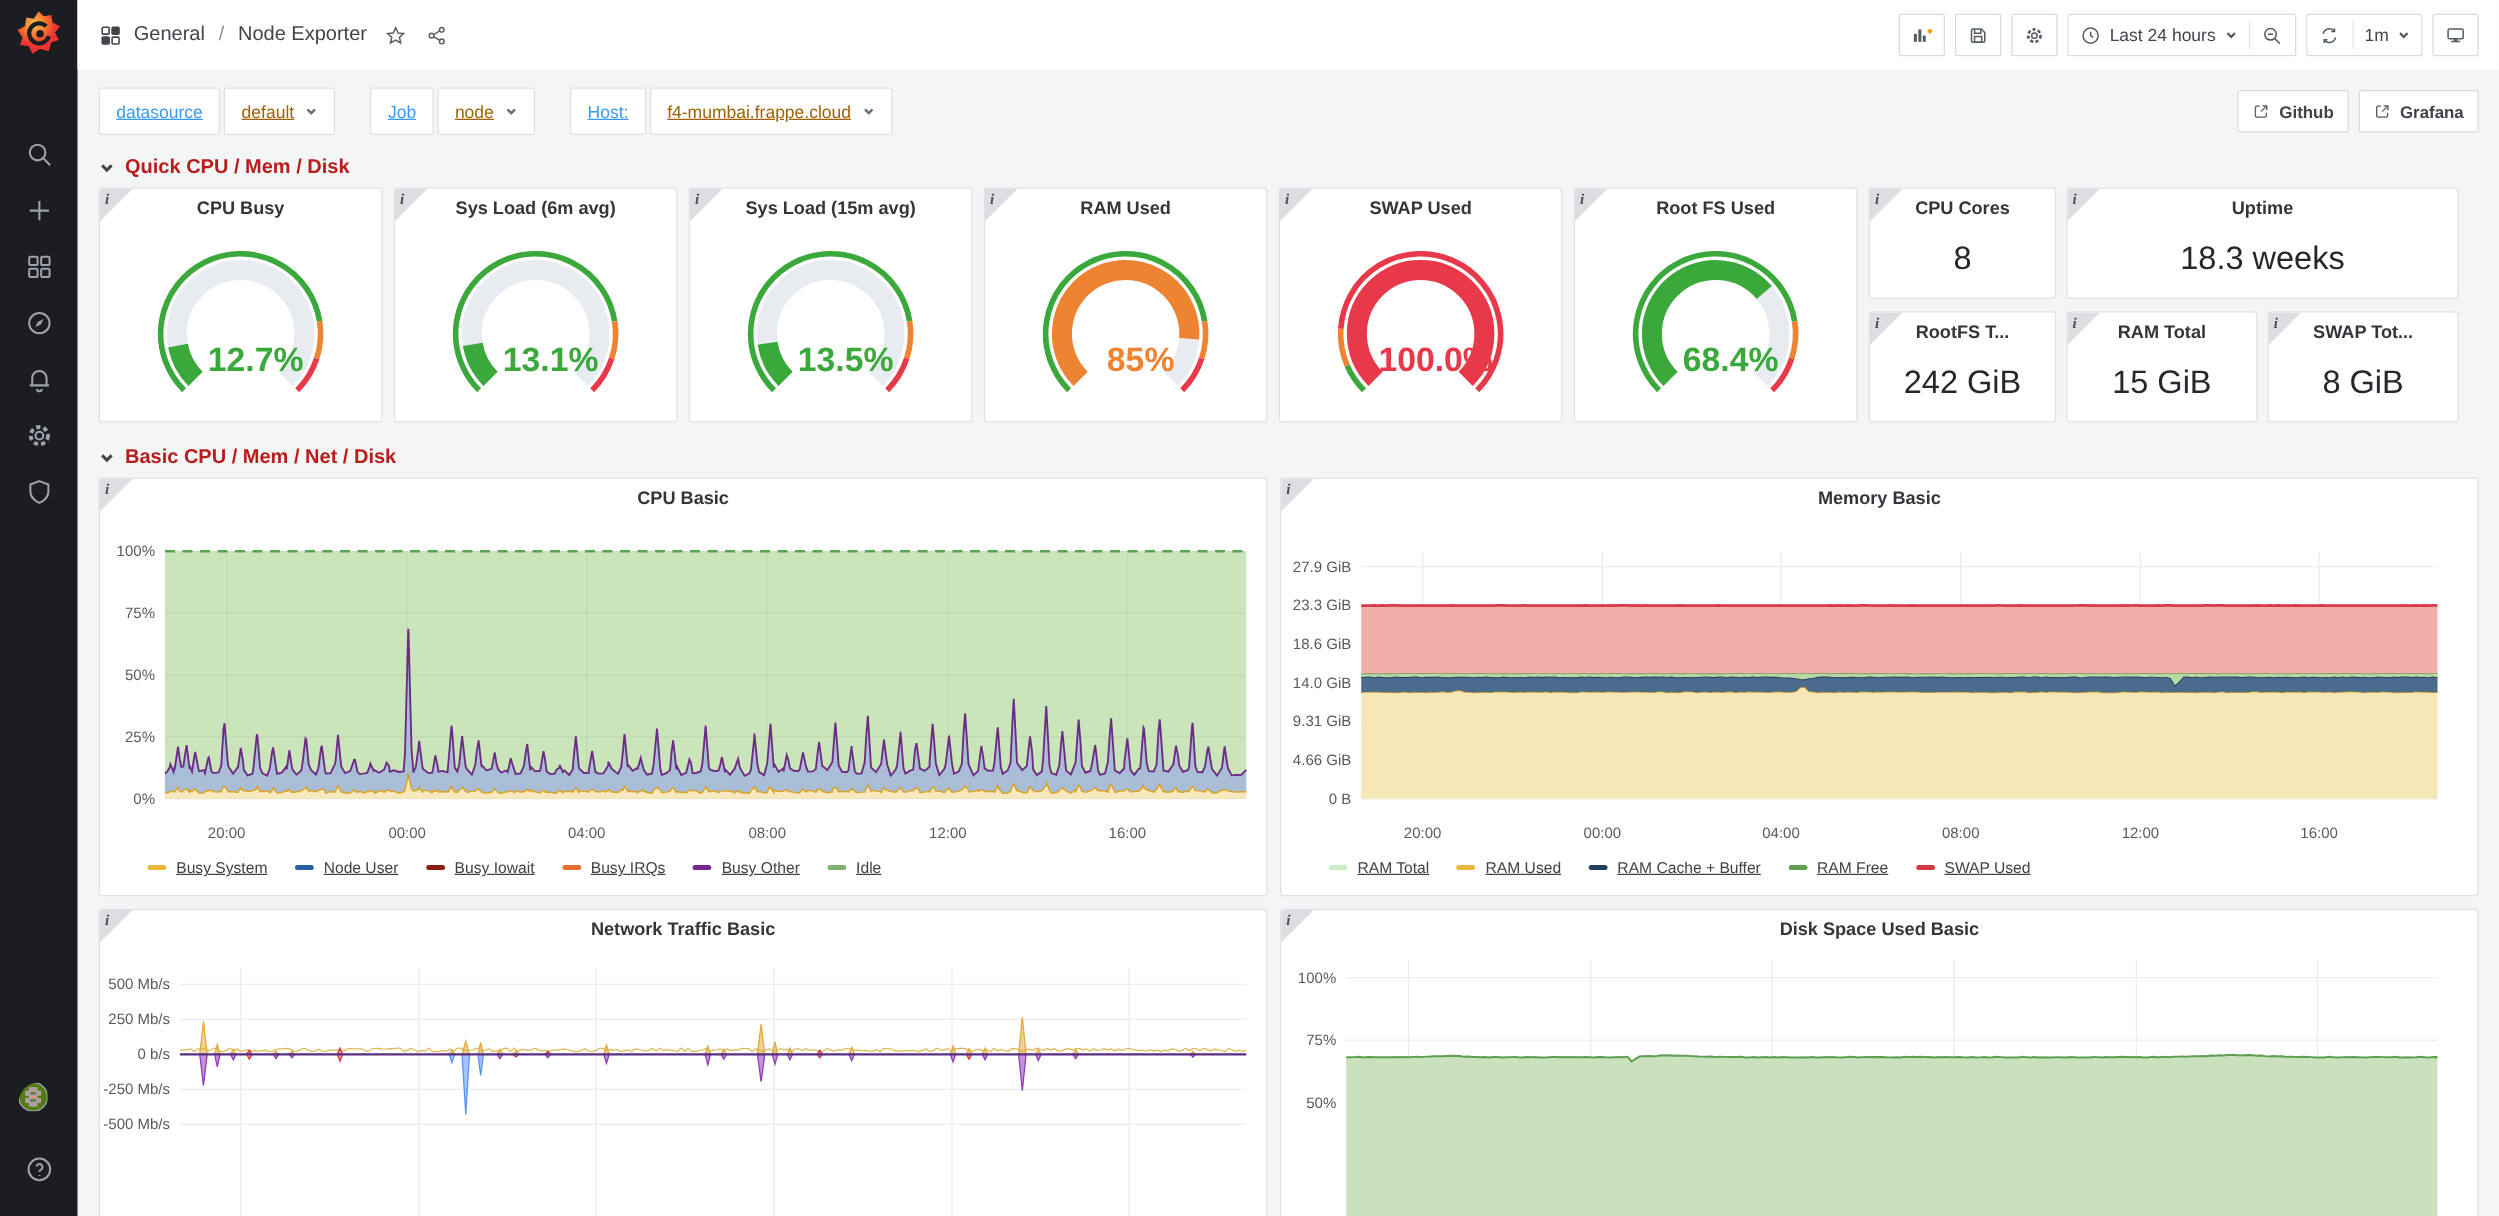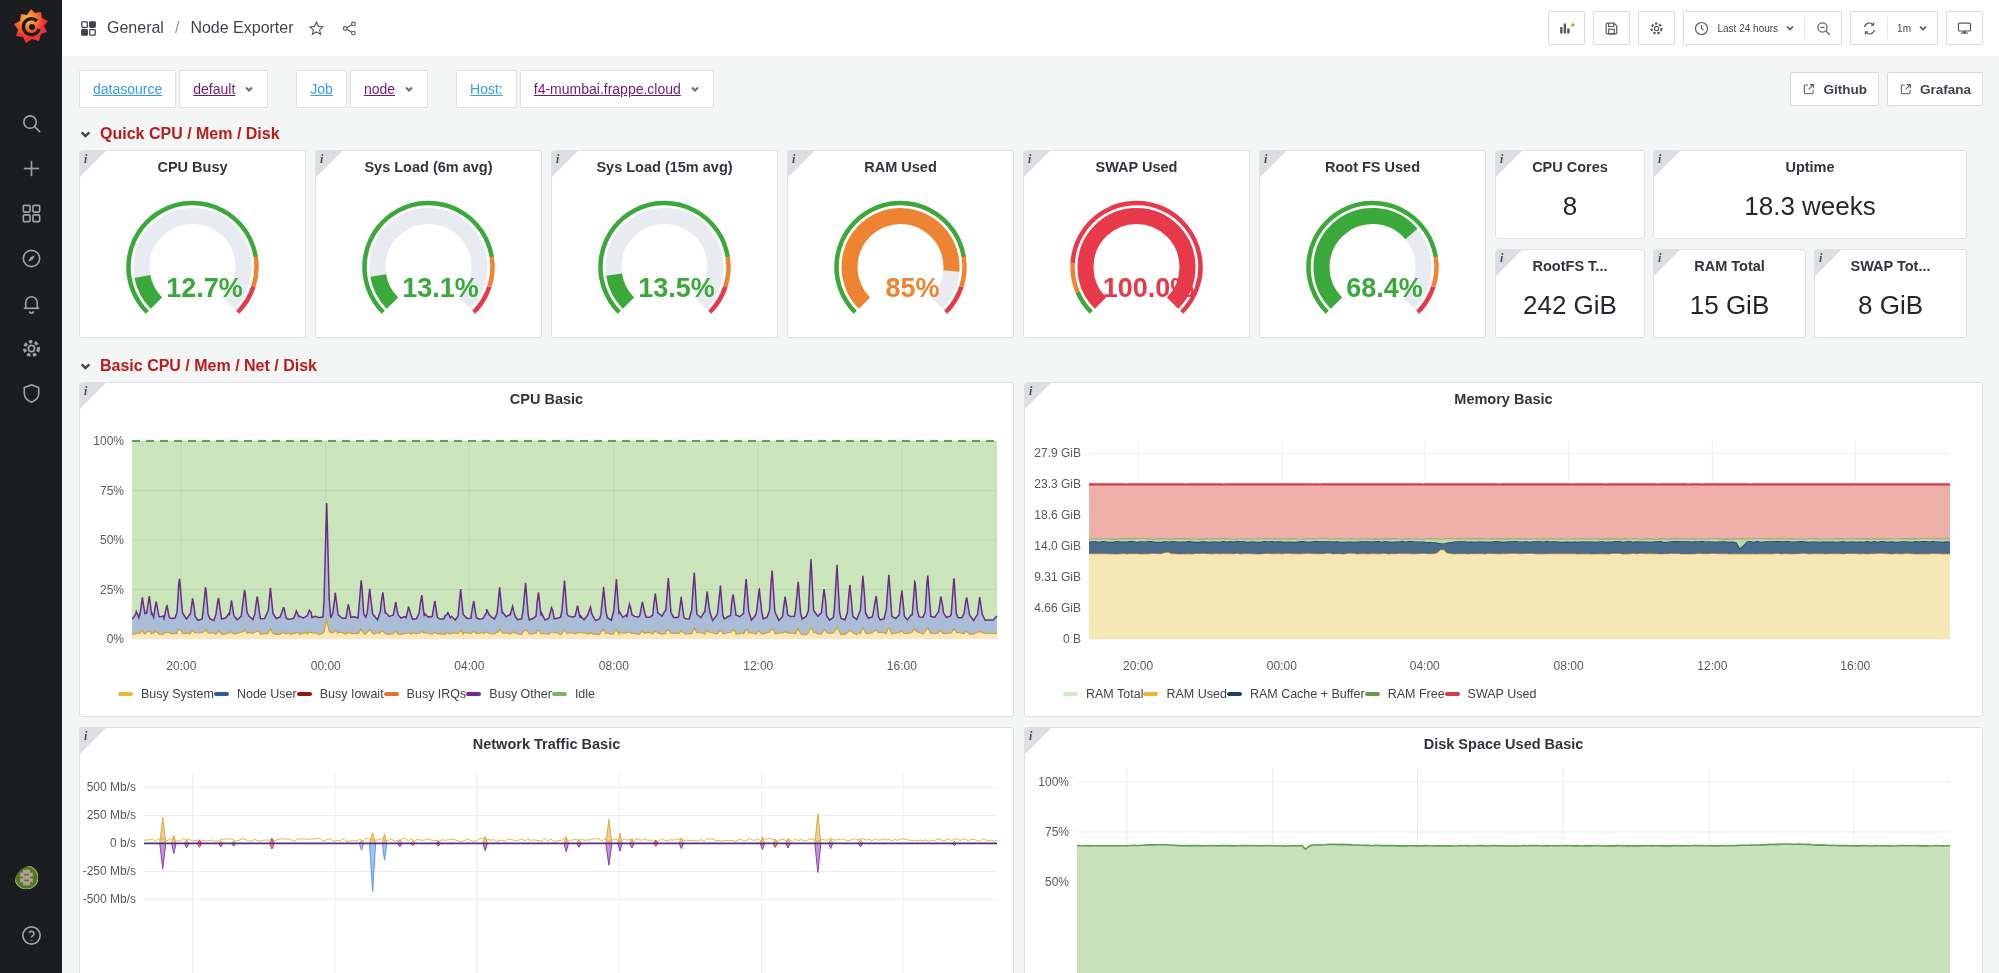--- a/index.html
+++ b/index.html
@@ -20,34 +20,34 @@
   .topnav { height:56px; background:#ffffff; display:flex; align-items:center; padding:0 16px 0 17px; flex-shrink:0; }
   .crumbs { display:flex; align-items:center; gap:9px; font-size:16px; color:#41444b; }
   .crumbs svg { width:19px; height:19px; stroke:#41444b; fill:none; stroke-width:1.6; }
   .crumb { cursor:pointer; }
   .crumb-sep { color:#8e9299; padding:0 2px; }
   .crumb-actions { display:flex; align-items:center; gap:16px; margin-left:14px; }
   .crumb-actions svg { width:17px; height:17px; stroke:#5a5e66; fill:none; stroke-width:1.7; cursor:pointer; }
   .nav-right { margin-left:auto; display:flex; align-items:center; gap:8px; }
   .tbtn { height:34px; min-width:36px; background:#fff; border:1px solid #d8dadd; border-radius:2px;
     display:flex; align-items:center; justify-content:center; gap:7px; padding:0 9px; cursor:pointer;
-    font-size:10px; color:#41454c; }
+    font-size:14px; color:#41454c; }
   .tbtn svg { width:17px; height:17px; stroke:#555b63; fill:none; stroke-width:1.7; }
   .tgroup { display:flex; border:1px solid #d8dadd; border-radius:2px; height:34px; background:#fff; }
   .tgroup .tbtn { border:none; height:32px; }
   .tgroup .sep { width:1px; background:#e3e5e8; margin:5px 0; }
   .caret { width:10px !important; height:10px !important; }
 
   
   .submenu { display:flex; align-items:center; padding:14px 16px 4px 17px; gap:28px; }
   .var { display:flex; gap:3px; }
   .chip { height:38px; background:#fff; border:1px solid #dee0e3; border-radius:2px;
     display:flex; align-items:center; padding:0 13px; font-size:14px;text-decoration:underline; }
   .chip.lbl { color:#3a99f0; cursor:default; }
-  .chip.val { color:#701a75; gap:9px; cursor:pointer; }
+  .chip.val { color:#a16207; gap:9px; cursor:pointer; }
   .chip.val svg { width:10px; height:10px; stroke:#6b6f76; fill:none; stroke-width:2; }
   .sub-right { margin-left:auto; display:flex; gap:8px; }
   .linkbtn { height:34px; background:#fff; border:1px solid #d8dadd; border-radius:2px;
     display:flex; align-items:center; gap:7px; padding:0 11px; font-size:13.5px; font-weight:700; color:#3f434a; cursor:pointer; }
   .linkbtn svg { width:14px; height:14px; stroke:#555b63; fill:none; stroke-width:1.8; }
 
   
   .dash { flex:1; padding:6px 16px 0 17px; overflow:hidden; }
   .sec-head { display:flex; align-items:center; gap:8px; height:32px; cursor:pointer; }
   .sec-head svg { width:13px; height:13px; stroke:#41444b; fill:none; stroke-width:2.2; }
@@ -64,21 +64,21 @@
   .gauges-row { display:flex; gap:9px; height:188px; margin-bottom:12px; }
   .gpanel { width:227px; flex-shrink:0; }
   .cluster { width:472px; display:flex; flex-direction:column; gap:10px; }
   .cluster .crow { display:flex; gap:8px; height:89px; }
   .statval { display:flex; align-items:center; justify-content:center; height:46px;
     font-size:26px; font-weight:500; color:#24272c; }
 
   .charts-row { display:flex; gap:10px; height:335px; margin-bottom:10px; }
   .cpanel-l { width:935px; flex-shrink:0; }
   .cpanel-r { flex:1; }
-  .legend { display:flex; align-items:center; padding-left:38px; height:32px; }
+  .legend { display:flex; align-items:center; gap:22px; padding-left:38px; height:32px;text-decoration:underline; }
   .legend .li { display:flex; align-items:center; gap:8px; font-size:12.5px; color:#3f4248; cursor:pointer; }
   .legend .sw { width:15px; height:4px; border-radius:2px; }
   svg.chart { display:block; }
   svg text { font-family:"Liberation Sans", sans-serif; }
 </style>
 </head>
 <body>
 
 <div class="app">
 

